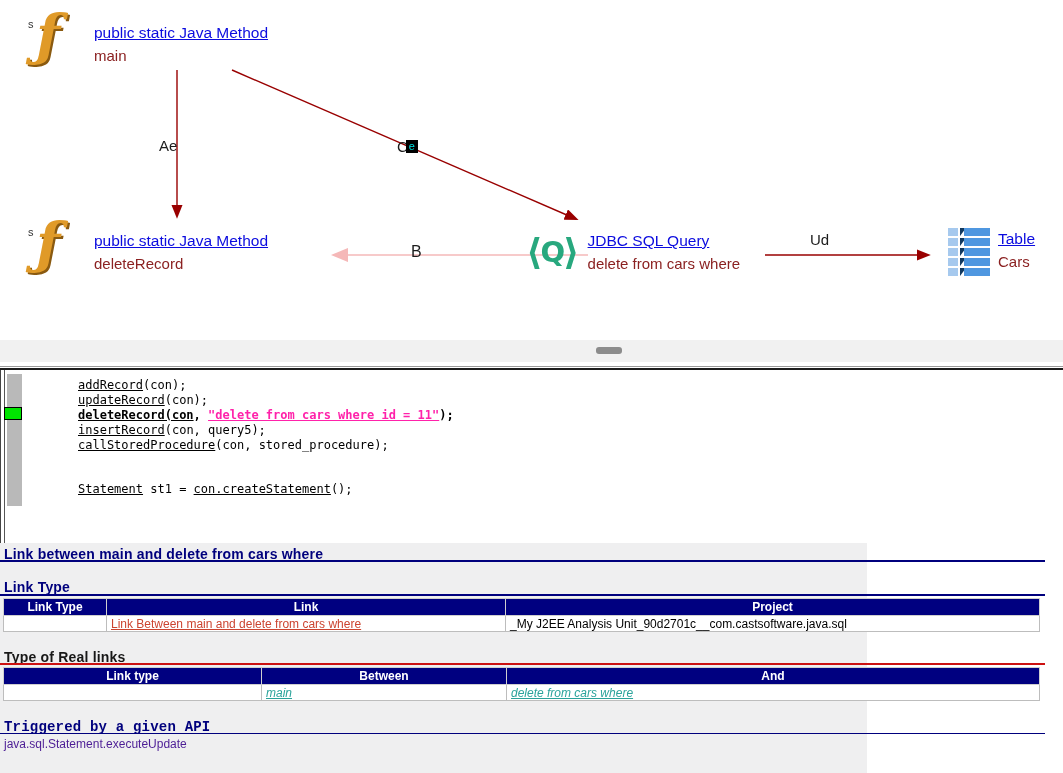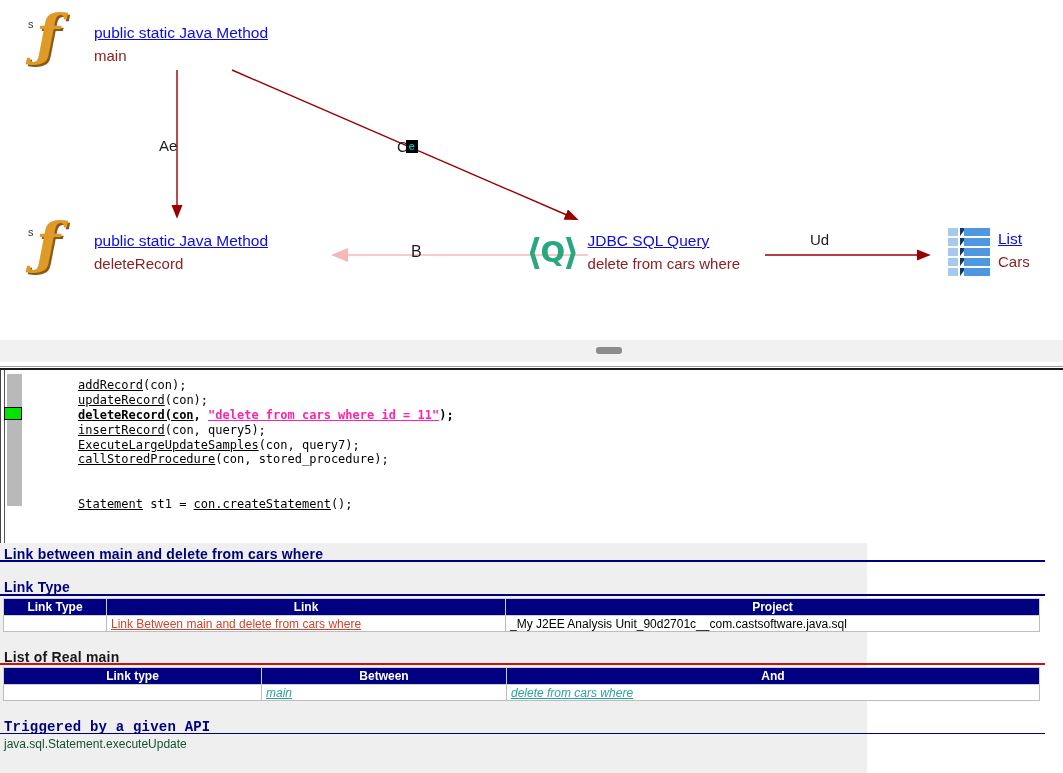--- a/index.html
+++ b/index.html
@@ -75,21 +75,21 @@
   .rpt-rule { position:absolute; left:0; width:1045px; height:2px; background:#00007d; }
   .rpt-rule.red { background:#cc1111; }
   .rpt-table { position:absolute; left:3px; border-collapse:collapse; table-layout:fixed;
     border:1px solid #9a9a9a; background:#ec4899; }
   .rpt-table th { background:#000080; color:#fff; font-size:12px; font-weight:bold;
     height:17px; text-align:center; border:1px solid #cfcfcf; padding:0 3px; overflow:hidden; }
   .rpt-table td { background:#fff; font-size:12px; height:16px; border:1px solid #bdbdbd;
     padding:0 4px; overflow:hidden; white-space:nowrap; }
   .red-link { color:#cc4430; text-decoration:underline; cursor:pointer; }
   .teal-link { color:#2aa39b; font-style:italic; text-decoration:underline; cursor:pointer; }
-  .api-value { position:absolute; left:4px; font-size:12px; color:#14532d; }
+  .api-value { position:absolute; left:4px; font-size:12px; color:#4c1d95; }
 </style>
 </head>
 <body>
 
 <div id="screen">
 
   <div id="diagram">
 
     <svg id="edges" width="1063" height="340" viewBox="0 0 1063 340">
       <defs>
@@ -162,21 +162,21 @@
             <span class="wedge"></span>
             <span class="bar"></span>
           </div>
         <div class="tbl-row">
             <span class="sq"></span>
             <span class="wedge"></span>
             <span class="bar"></span>
           </div>
       </div>
       <div class="node-text" style="padding-top:4px;">
-        <a class="node-link">List</a>
+        <a class="node-link">Table</a>
         <span class="node-name">Cars</span>
       </div>
     </div>
 
     <span class="edge-label" style="left:159px; top:137px;">Ae</span>
     <span class="edge-label" style="left:397px; top:138px;"><span>C</span><span class="sel-box">e</span></span>
     <span class="edge-label" style="left:411px; top:243px; font-size:16px;">B</span>
     <span class="edge-label" style="left:810px; top:231px;">Ud</span>
   </div>
 
@@ -189,21 +189,20 @@
   <div id="code-panel">
     <div class="vline1"></div>
     <div class="vline2"></div>
     <div id="gutter"></div>
     <div id="line-marker"></div>
     <div id="code-lines">
         <div class="code-line"><span class="u">addRecord</span><span>(con);</span></div>
         <div class="code-line"><span class="u">updateRecord</span><span>(con);</span></div>
         <div class="code-line"><span class="u b">deleteRecord(con</span><span class="b">, </span><span class="str u b">"delete from cars where id = 11"</span><span class="b">);</span></div>
         <div class="code-line"><span class="u">insertRecord</span><span>(con, query5);</span></div>
-        <div class="code-line"><span class="u">ExecuteLargeUpdateSamples</span><span>(con, query7);</span></div>
         <div class="code-line"><span class="u">callStoredProcedure</span><span>(con, stored_procedure);</span></div>
         <div class="code-line">&nbsp;</div>
         <div class="code-line">&nbsp;</div>
         <div class="code-line"><span class="u">Statement</span><span> st1 = </span><span class="u">con.createStatement</span><span>();</span></div>
       </div>
   </div>
 
   <div id="report">
 
     <div class="rpt-heading" style="top:3px;">Link between main and delete from cars where</div>
@@ -227,21 +226,21 @@
       </thead>
       <tbody>
         <tr>
           <td></td>
           <td><a class="red-link">Link Between main and delete from cars where</a></td>
           <td>_My J2EE Analysis Unit_90d2701c__com.castsoftware.java.sql</td>
         </tr>
       </tbody>
     </table>
 
-    <div class="rpt-heading black" style="top:106px;">List of Real main</div>
+    <div class="rpt-heading black" style="top:106px;">Type of Real links</div>
     <div class="rpt-rule red" style="top:120px;"></div>
 
     <table class="rpt-table" style="top:124px; width:1037px;">
       <colgroup>
           <col style="width:258px">
           <col style="width:245px">
           <col>
         </colgroup>
       <thead>
         <tr>

